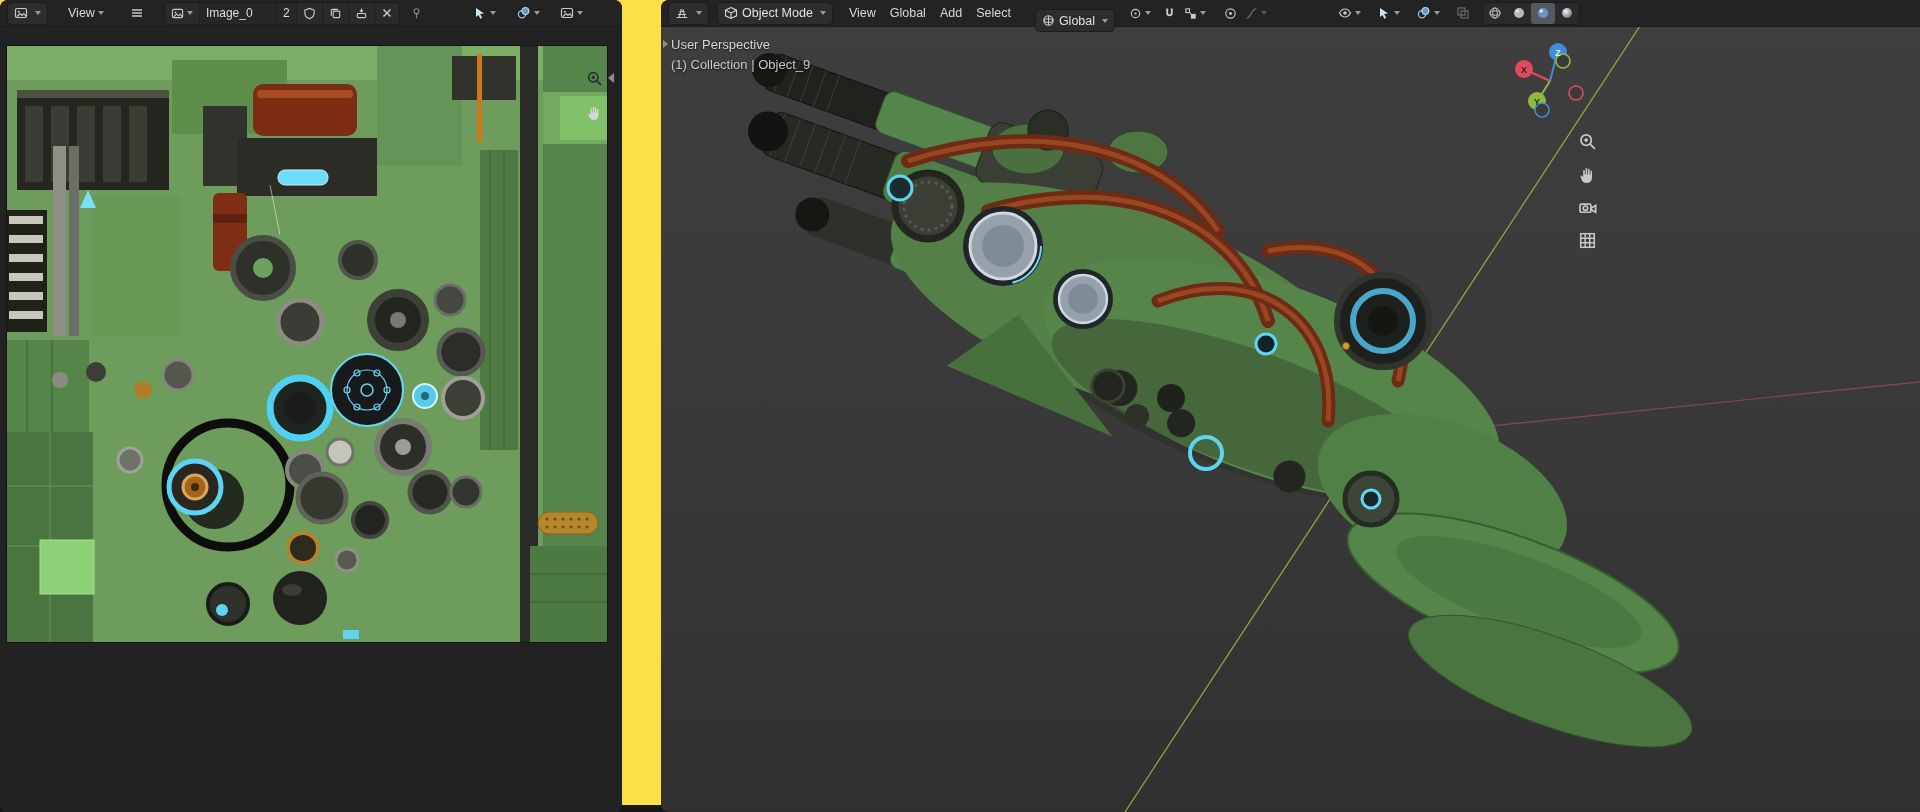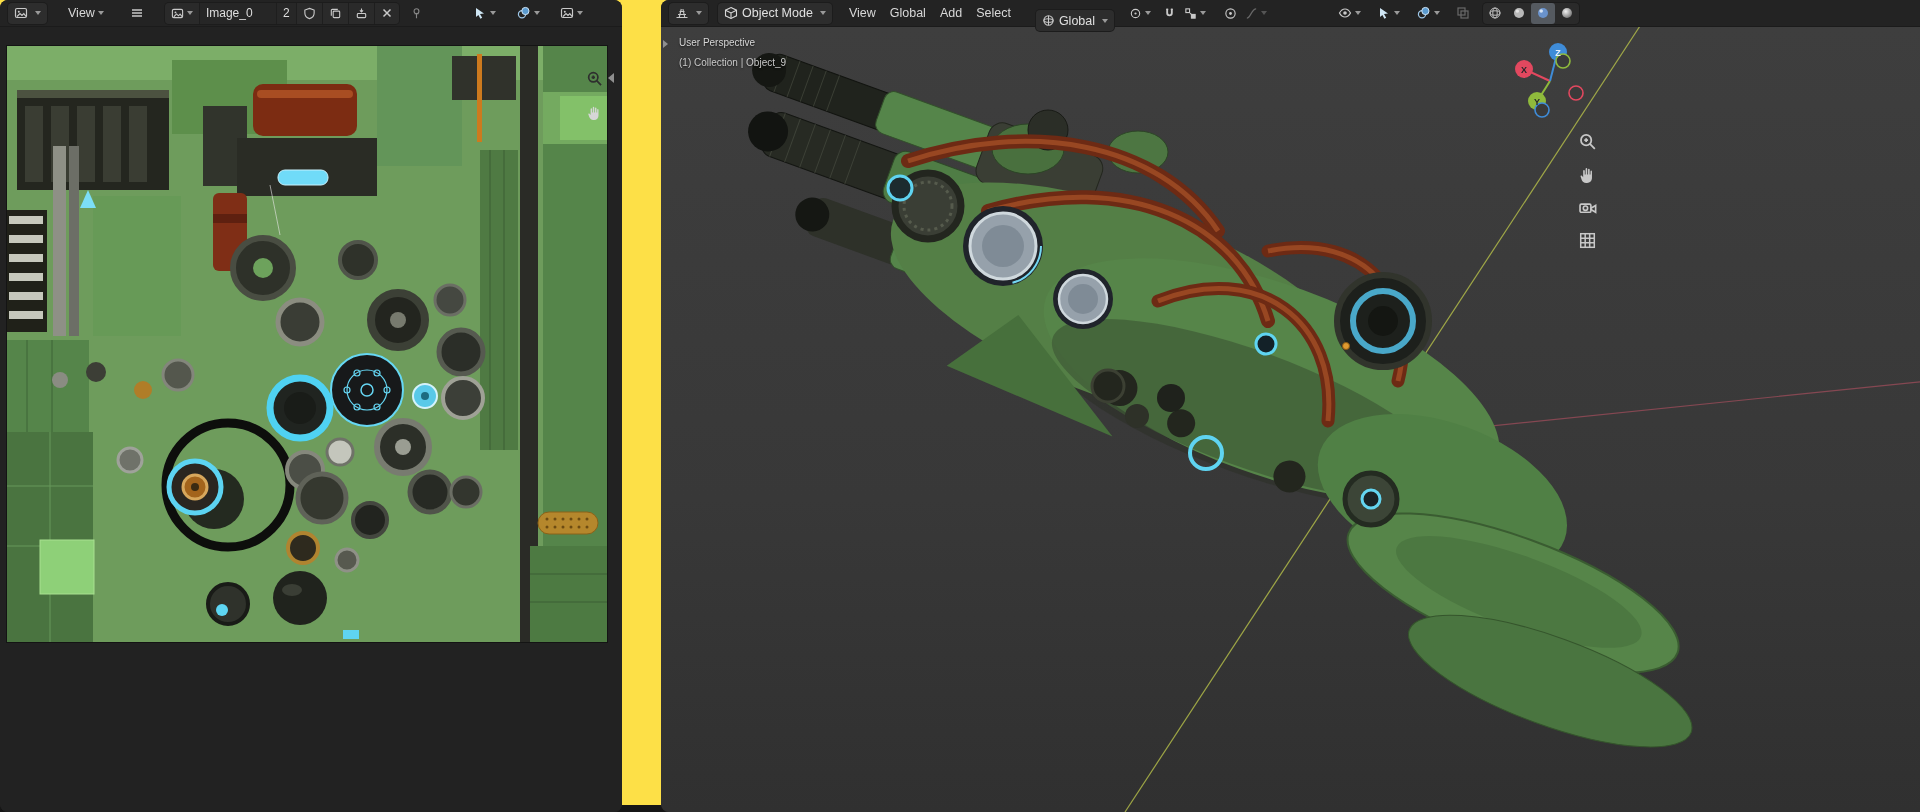--- a/index.html
+++ b/index.html
@@ -15,21 +15,21 @@
   .dd{background:#2d2d2d;border-radius:4px;display:flex;align-items:center;height:21px;padding:0 6px;gap:4px;box-shadow:0 0 0 1px #1c1c1c;white-space:nowrap;}
   .ddtxt{font-size:12.5px;color:#e0e0e0;}
   .row{display:flex;height:21px;border-radius:4px;overflow:hidden;box-shadow:0 0 0 1px #1c1c1c;}
   .seg{background:#2a2a2a;display:flex;align-items:center;padding:0 6px;border-right:1px solid #1e1e1e;color:#dedede;font-size:12px;}
   .seg:last-child{border-right:none;}
   .chev{width:0;height:0;border-left:3.5px solid transparent;border-right:3.5px solid transparent;border-top:4.5px solid #9a9a9a;margin-left:3px;flex:none;}
   .ic{display:block;}
   .canvas{position:absolute;left:0;top:26px;right:0;bottom:0;}
   #ie-canvas{background:#222222;}
   #vp-canvas{background:linear-gradient(#3e3e3e,#383838 60%,#303030);}
-  .ovtext{position:absolute;color:#d6d6d6;font-size:10px;text-shadow:0 1px 2px rgba(0,0,0,.65);white-space:nowrap;margin-left:8px;}
+  .ovtext{position:absolute;color:#d6d6d6;font-size:13px;text-shadow:0 1px 2px rgba(0,0,0,.65);white-space:nowrap;}
   .tri-left{width:0;height:0;border-top:5px solid transparent;border-bottom:5px solid transparent;border-right:6px solid #8f8f8f;}
   .tri-right{width:0;height:0;border-top:4px solid transparent;border-bottom:4px solid transparent;border-left:5px solid #8f8f8f;}
   .shade{display:flex;background:#2a2a2a;border-radius:4px;box-shadow:0 0 0 1px #1c1c1c;height:21px;align-items:center;}
   .shade .sbtn{width:24px;height:21px;display:flex;align-items:center;justify-content:center;}
   .shade .on{background:#555a60;border-radius:3px;}
   .grayed{opacity:.42;}
 </style>
 </head>
 <body>
 

